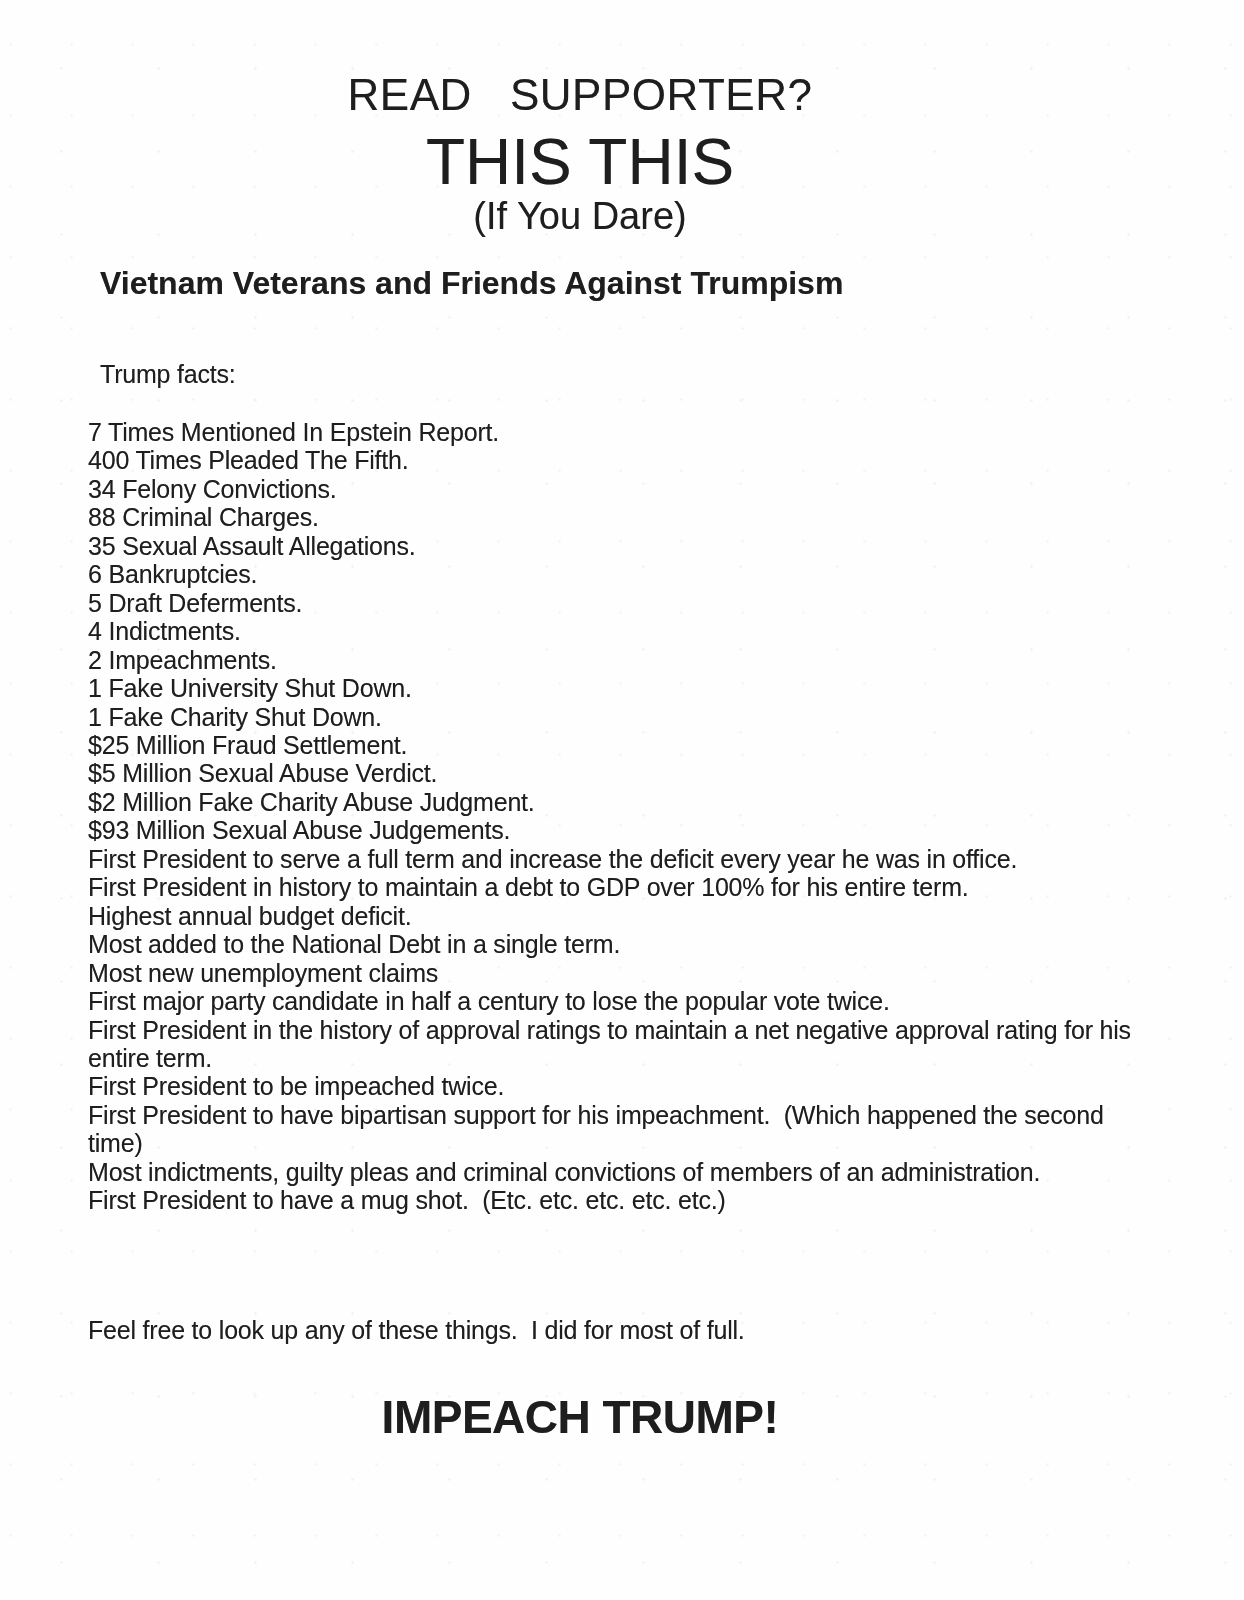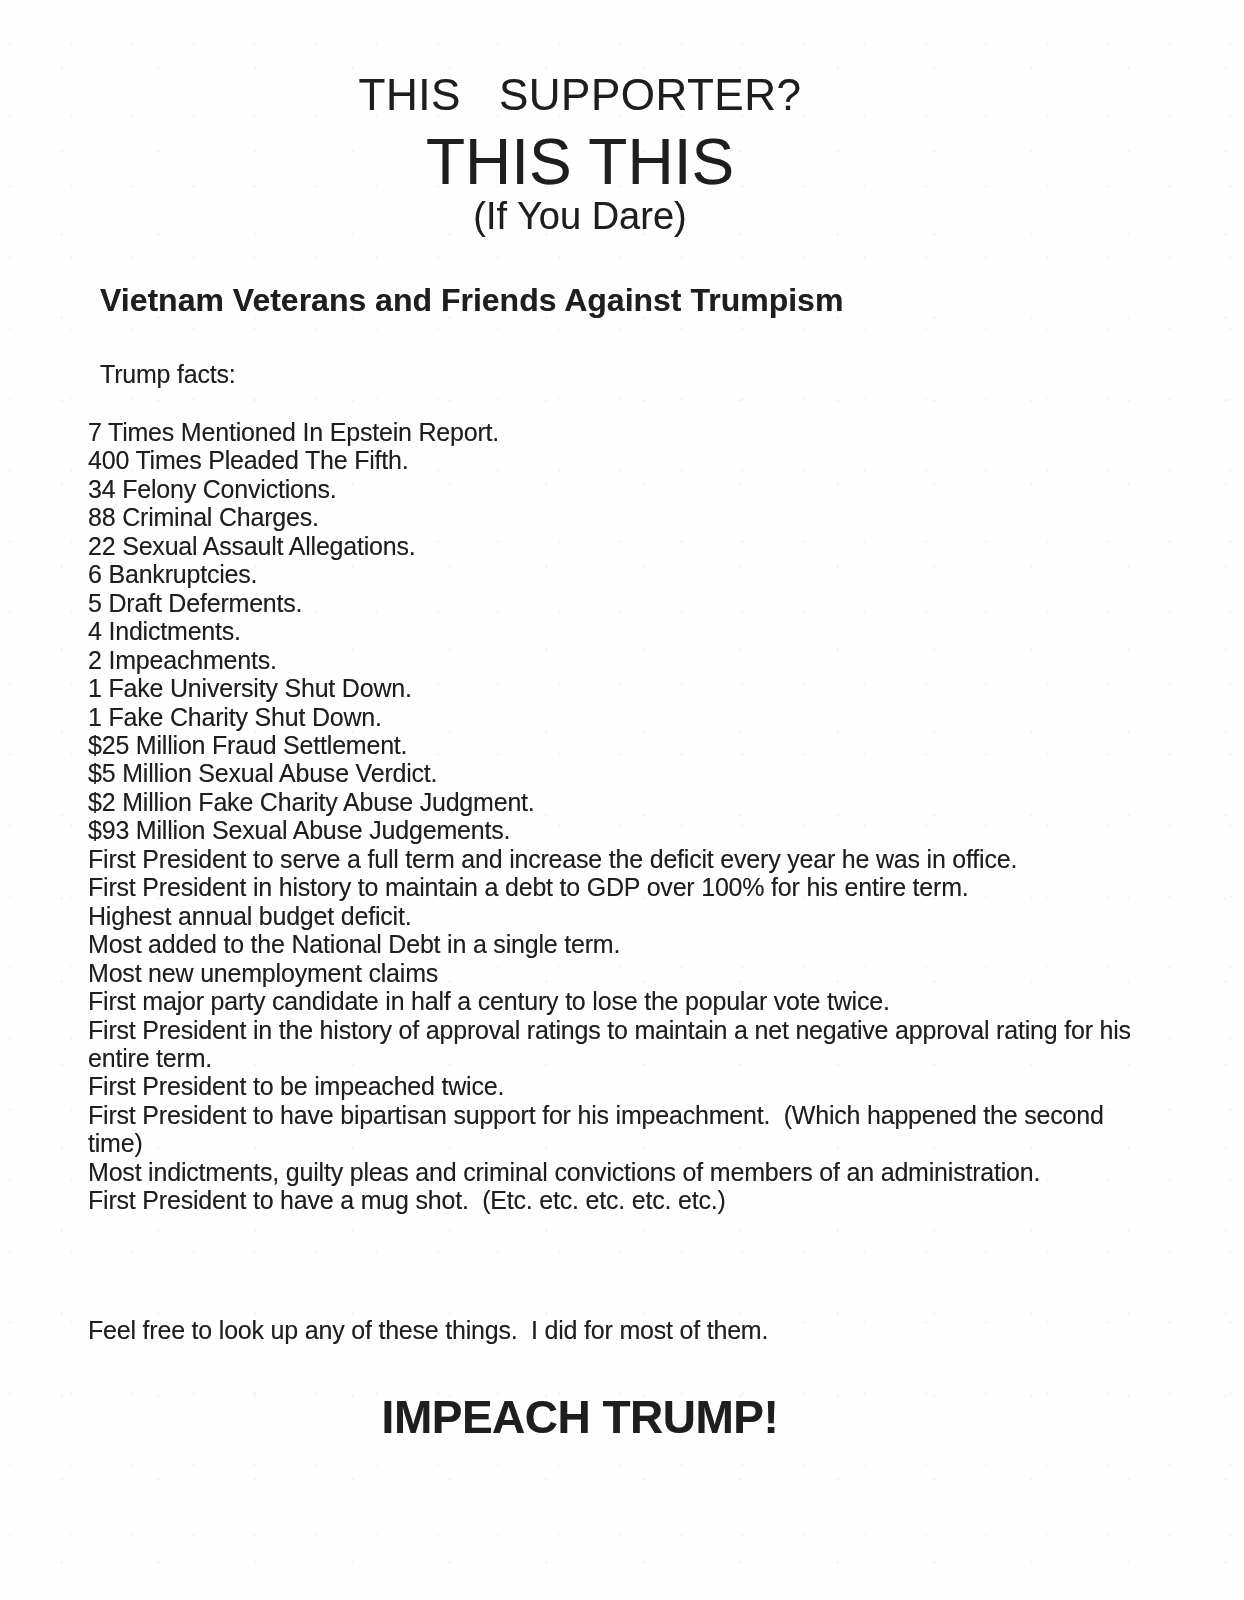--- a/index.html
+++ b/index.html
@@ -44,21 +44,21 @@
     white-space: pre;
   }
   .title-3 {
     font-size: 38px;
     line-height: 44px;
     margin-top: -4px;
     white-space: pre;
   }
   .org-heading {
     position: absolute;
-    top: 280px;
+    top: 263px;
     left: 100px;
     font-size: 32px;
     line-height: 40px;
     font-weight: bold;
     white-space: pre;
   }
   .facts-label {
     position: absolute;
     top: 360px;
     left: 100px;
@@ -100,35 +100,35 @@
     letter-spacing: -0.5px;
     white-space: pre;
   }
 </style>
 </head>
 <body>
 
 <div class="page">
 
   <div class="title-block">
-    <div class="title-1">THIS   SUPPORTER?</div>
+    <div class="title-1">READ   SUPPORTER?</div>
     <div class="title-2">THIS THIS</div>
     <div class="title-3">(If You Dare)</div>
   </div>
 
   <div class="org-heading">Vietnam Veterans and Friends Against Trumpism</div>
 
   <div class="facts-label">Trump facts:</div>
 
   <div class="facts-list">
       <div class="fact-line">7 Times Mentioned In Epstein Report.</div>
       <div class="fact-line">400 Times Pleaded The Fifth.</div>
       <div class="fact-line">34 Felony Convictions.</div>
       <div class="fact-line">88 Criminal Charges.</div>
-      <div class="fact-line">22 Sexual Assault Allegations.</div>
+      <div class="fact-line">35 Sexual Assault Allegations.</div>
       <div class="fact-line">6 Bankruptcies.</div>
       <div class="fact-line">5 Draft Deferments.</div>
       <div class="fact-line">4 Indictments.</div>
       <div class="fact-line">2 Impeachments.</div>
       <div class="fact-line">1 Fake University Shut Down.</div>
       <div class="fact-line">1 Fake Charity Shut Down.</div>
       <div class="fact-line">$25 Million Fraud Settlement.</div>
       <div class="fact-line">$5 Million Sexual Abuse Verdict.</div>
       <div class="fact-line">$2 Million Fake Charity Abuse Judgment.</div>
       <div class="fact-line">$93 Million Sexual Abuse Judgements.</div>
@@ -140,17 +140,17 @@
       <div class="fact-line">First major party candidate in half a century to lose the popular vote twice.</div>
       <div class="fact-line">First President in the history of approval ratings to maintain a net negative approval rating for his</div>
       <div class="fact-line">entire term.</div>
       <div class="fact-line">First President to be impeached twice.</div>
       <div class="fact-line">First President to have bipartisan support for his impeachment.  (Which happened the second</div>
       <div class="fact-line">time)</div>
       <div class="fact-line">Most indictments, guilty pleas and criminal convictions of members of an administration.</div>
       <div class="fact-line">First President to have a mug shot.  (Etc. etc. etc. etc. etc.)</div>
     </div>
 
-  <div class="closing-note">Feel free to look up any of these things.  I did for most of them.</div>
+  <div class="closing-note">Feel free to look up any of these things.  I did for most of full.</div>
 
   <div class="impeach-slogan">IMPEACH TRUMP!</div>
 
 </div>
 
 </body></html>

